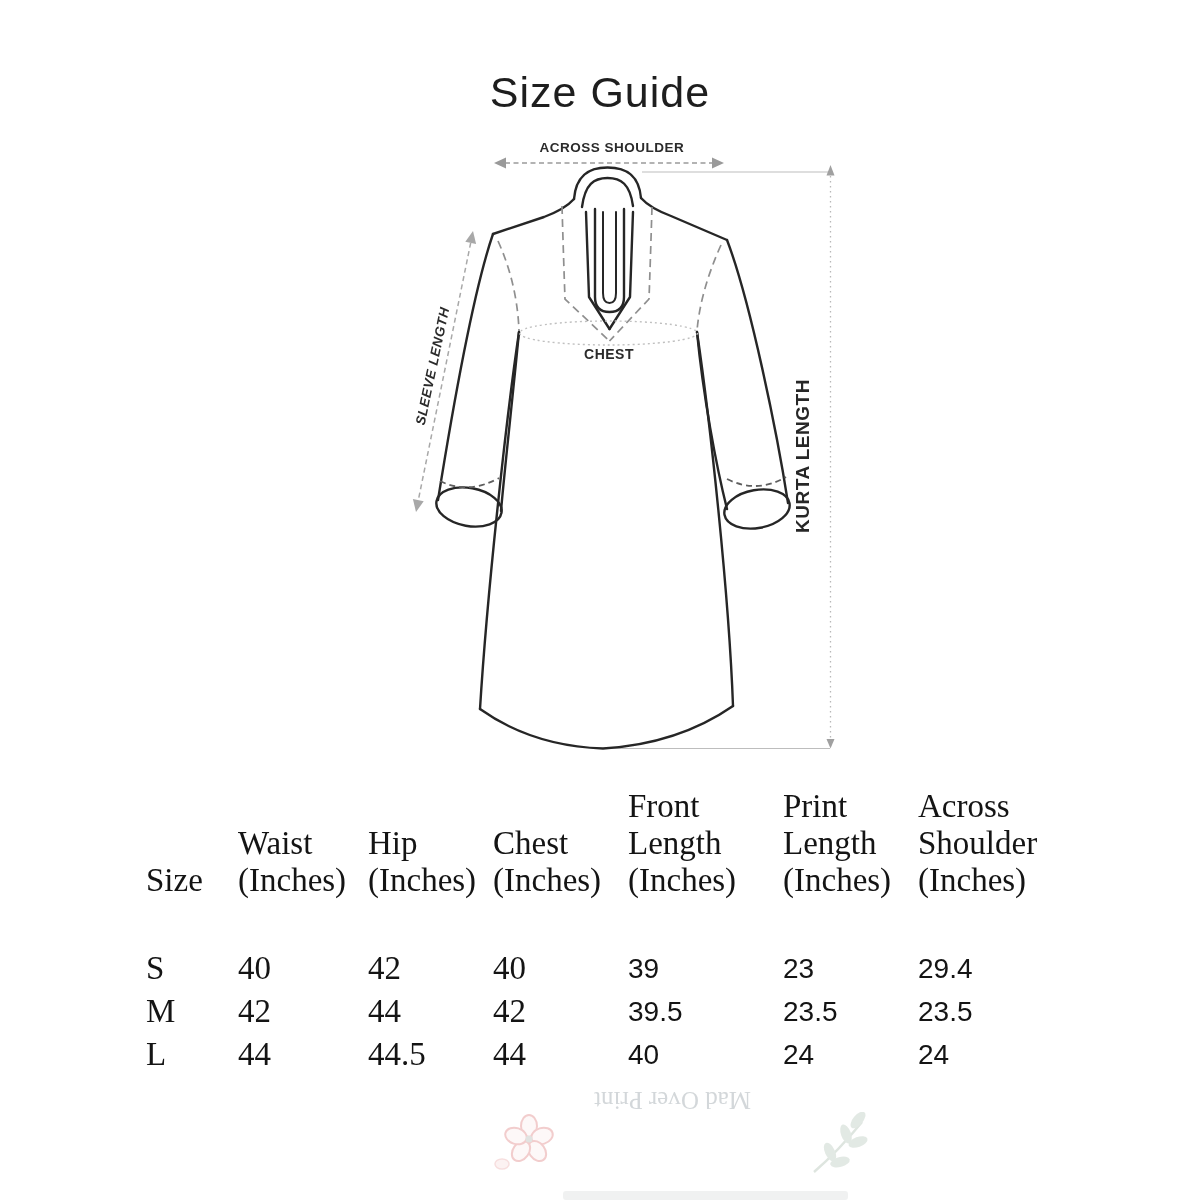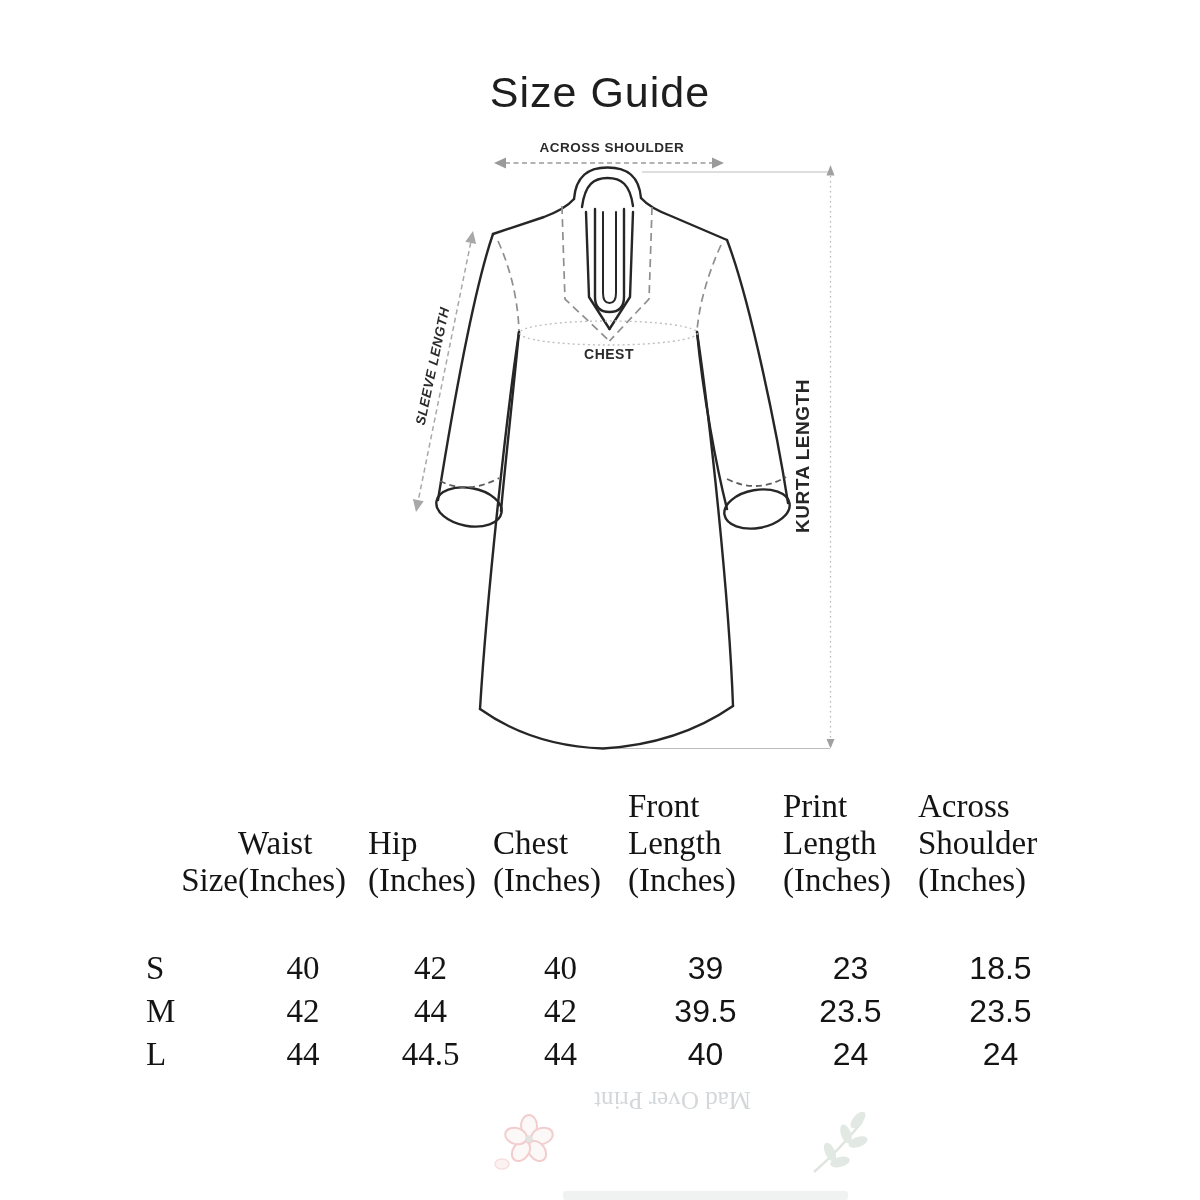--- a/index.html
+++ b/index.html
@@ -12,24 +12,24 @@
 
   .diagram-svg{position:absolute;left:385px;top:130px;width:465px;height:640px;}
 
   
   .size-table{position:absolute;left:138px;top:788px;width:945px;z-index:2;
               border-collapse:collapse;table-layout:fixed;color:#141414;}
   .size-table th,.size-table td{padding:0;border:0;background:transparent;}
   .size-table th{vertical-align:bottom;text-align:left;font-weight:normal;
                  font-family:"Liberation Serif",serif;font-size:33px;line-height:37px;}
   .size-table th .hl{display:block;}
-  .size-table th.col-size{text-align:right;padding-left:8px;}
-  .size-table td{height:43px;text-align:center;vertical-align:middle;}
+  .size-table th.col-size{text-align:left;padding-left:8px;}
+  .size-table td{height:43px;text-align:left;vertical-align:middle;}
   .size-table td.serif{font-family:"Liberation Serif",serif;font-size:33px;}
-  .size-table td.sans{font-family:"Liberation Sans",sans-serif;font-size:32px;}
+  .size-table td.sans{font-family:"Liberation Sans",sans-serif;font-size:28px;}
   .size-table td.size-cell{text-align:left;padding-left:8px;}
   .size-table tr.spacer td{height:48px;}
 
   
   .watermark{position:absolute;left:585px;top:1086px;width:175px;z-index:1;
              text-align:center;transform:rotate(180deg);
              font-family:"Liberation Serif",serif;font-size:25px;
              color:#c9ced1;opacity:.8;pointer-events:none;}
   .flower-svg{position:absolute;left:492px;top:1112px;width:75px;height:62px;opacity:.55;}
   .leaf-svg{position:absolute;left:806px;top:1112px;width:70px;height:66px;opacity:.8;}
@@ -192,21 +192,21 @@
       <tr class="spacer">
           <td colspan="7"></td>
         </tr>
       <tr>
         <td class="serif size-cell">S</td>
         <td class="serif">40</td>
         <td class="serif">42</td>
         <td class="serif">40</td>
         <td class="sans">39</td>
         <td class="sans">23</td>
-        <td class="sans">18.5</td>
+        <td class="sans">29.4</td>
       </tr>
       <tr>
         <td class="serif size-cell">M</td>
         <td class="serif">42</td>
         <td class="serif">44</td>
         <td class="serif">42</td>
         <td class="sans">39.5</td>
         <td class="sans">23.5</td>
         <td class="sans">23.5</td>
       </tr>

